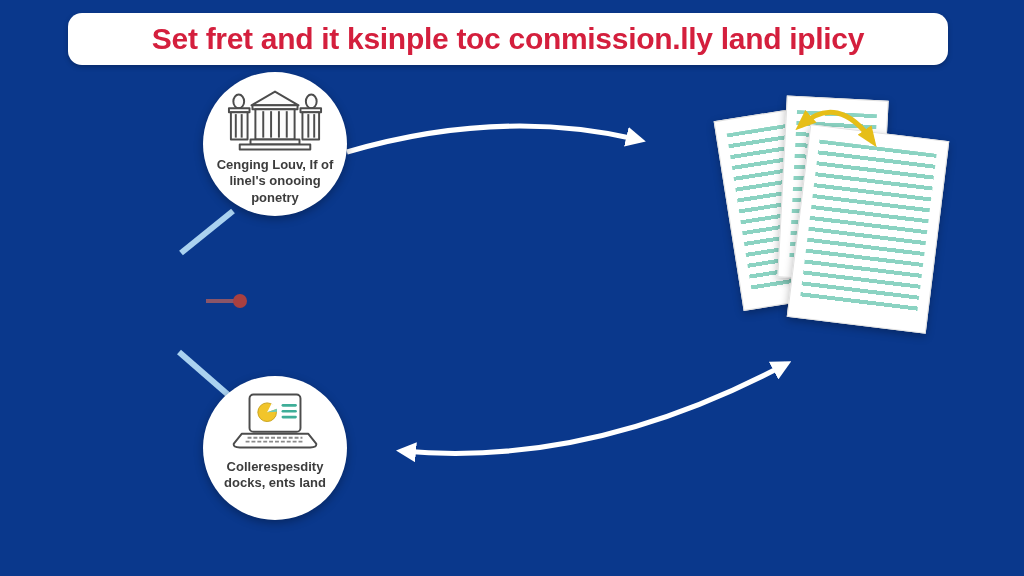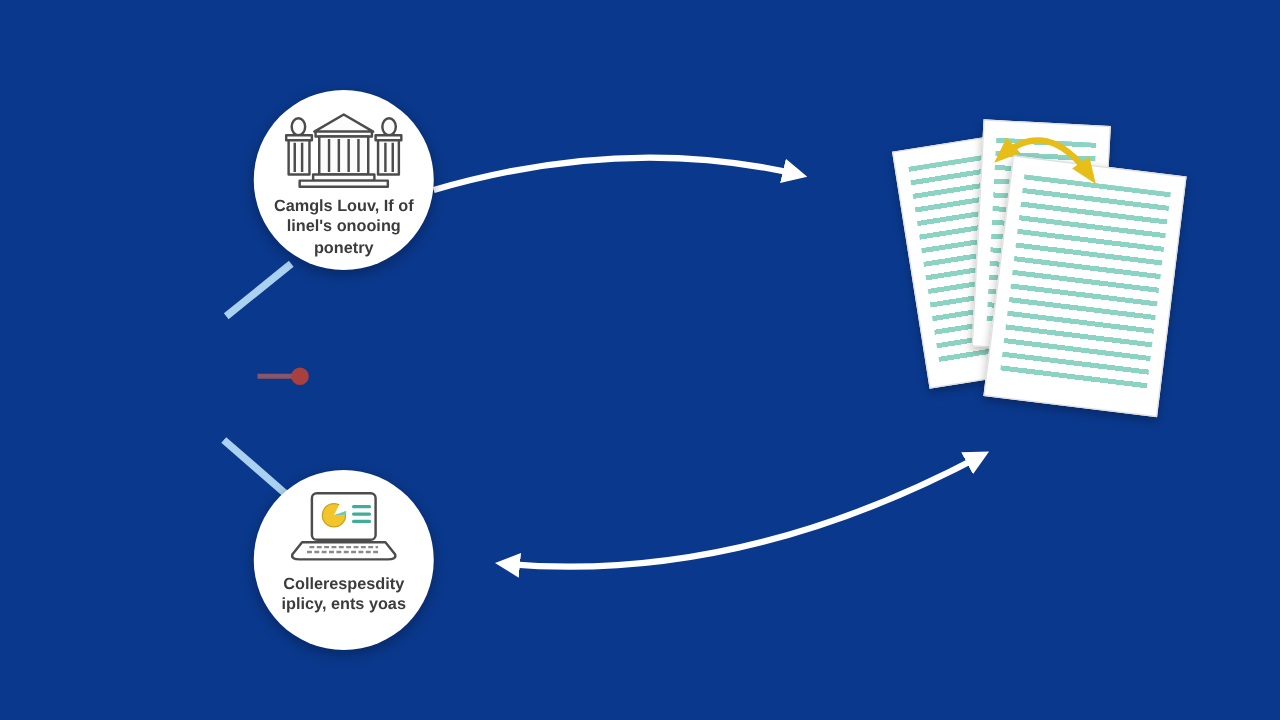--- a/index.html
+++ b/index.html
@@ -69,20 +69,23 @@
       to bottom,
       var(--doc_line_teal, #8bd3c2) 0 4px,
       transparent 4px 11px);
   }
 </style>
 </head>
 <body>
 
 <div class="stage">
 
+  <div class="banner">
+    <span class="title-text">Set fret and it ksinple toc conmission.lly land iplicy</span>
+  </div>
 
   <svg class="overlay" viewBox="0 0 1024 576">
     <defs>
       <marker id="mw" viewBox="0 0 10 10" refX="7" refY="5" markerWidth="4" markerHeight="4" orient="auto-start-reverse">
         <path d="M0,0 L10,5 L0,10 Z" fill="#ffffff"></path>
       </marker>
       <marker id="my" viewBox="0 0 10 10" refX="7" refY="5" markerWidth="4.2" markerHeight="4.2" orient="auto-start-reverse">
         <path d="M0,1 L10,5 L0,9 Z" fill="#e6be17"></path>
       </marker>
     </defs>
@@ -129,21 +132,21 @@
         <line x1="16" y1="26" x2="16" y2="50"></line>
         <ellipse cx="87" cy="13" rx="5.5" ry="7"></ellipse>
         <rect x="76" y="20" width="21" height="4"></rect>
         <rect x="78" y="24" width="17" height="28"></rect>
         <line x1="84" y1="26" x2="84" y2="50"></line>
         <line x1="90" y1="26" x2="90" y2="50"></line>
         <rect x="25" y="52" width="50" height="5"></rect>
         <rect x="14" y="57" width="72" height="5"></rect>
       </g>
     </svg>
-    <div class="node-label">Camgls Louv, If of
+    <div class="node-label">Cenging Louv, If of
 linel's onooing
 ponetry</div>
   </div>
 
 
   <div class="node-circle node-bottom">
     <svg class="node-icon" width="98" height="62" viewBox="0 0 100 62">
       <g stroke="#4c4c4c" stroke-width="2" fill="#ffffff" stroke-linejoin="round">
         <rect x="24" y="2" width="52" height="38" rx="4"></rect>
         <path d="M16,42 L84,42 L92,52 Q93,56 86,56 L14,56 Q7,56 8,52 Z"></path>
@@ -155,16 +158,16 @@
         <line x1="58" y1="13" x2="71" y2="13"></line>
         <line x1="58" y1="19" x2="71" y2="19"></line>
         <line x1="58" y1="25" x2="71" y2="25"></line>
       </g>
       <g stroke="#8a8a8a" stroke-width="2" stroke-dasharray="4 2">
         <line x1="22" y1="46" x2="78" y2="46"></line>
         <line x1="20" y1="50" x2="80" y2="50"></line>
       </g>
     </svg>
     <div class="node-label">Collerespesdity
-iplicy, ents yoas</div>
+docks, ents land</div>
   </div>
 
 </div>
 
 </body></html>

